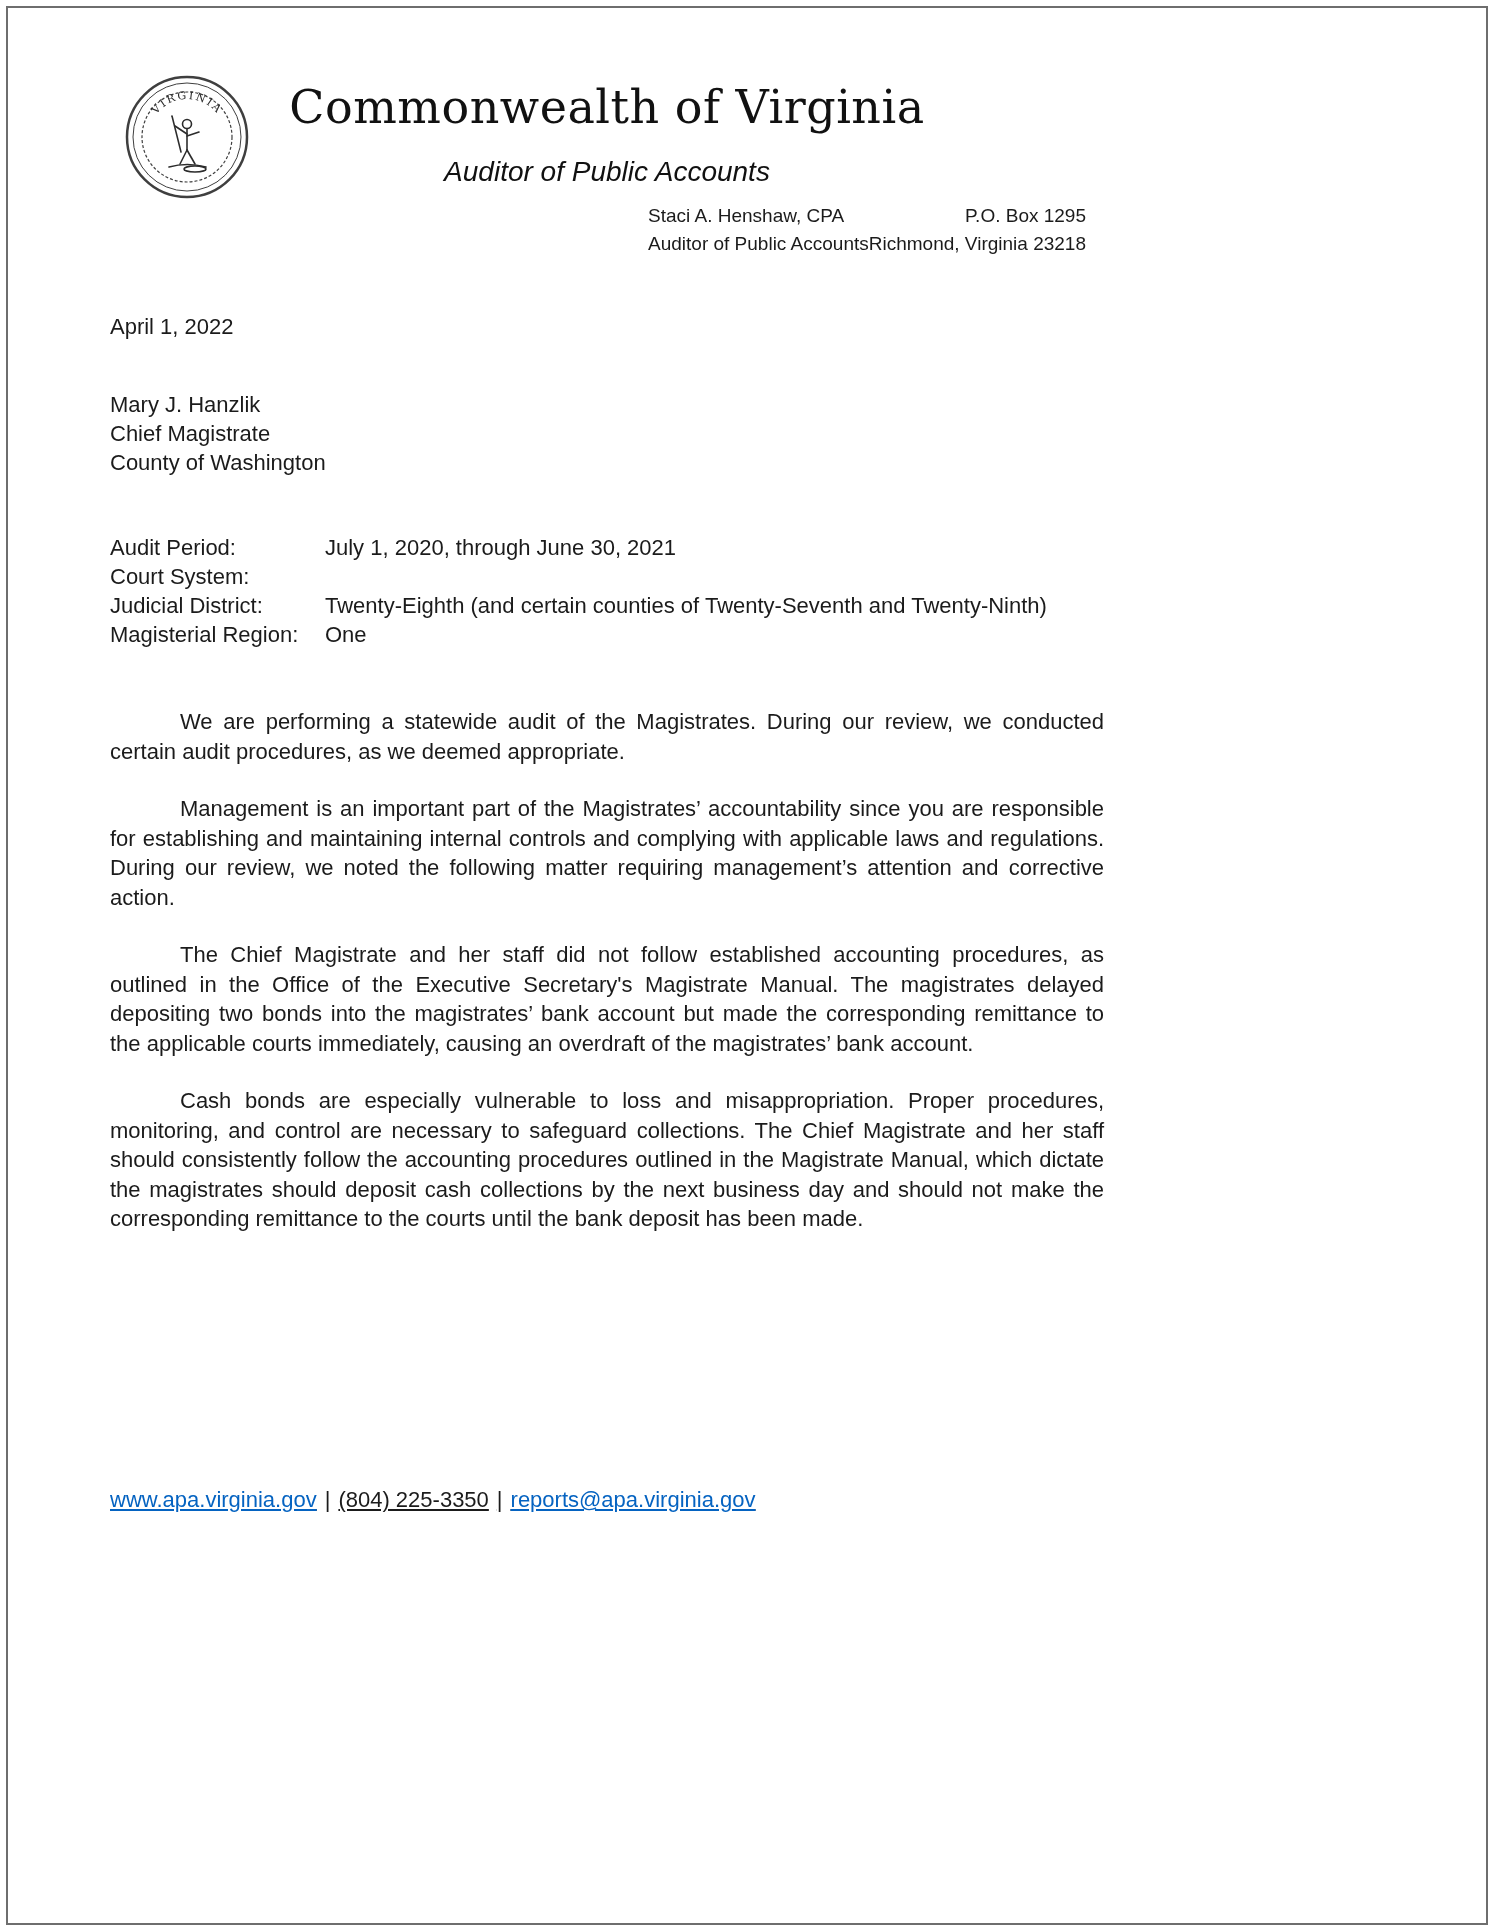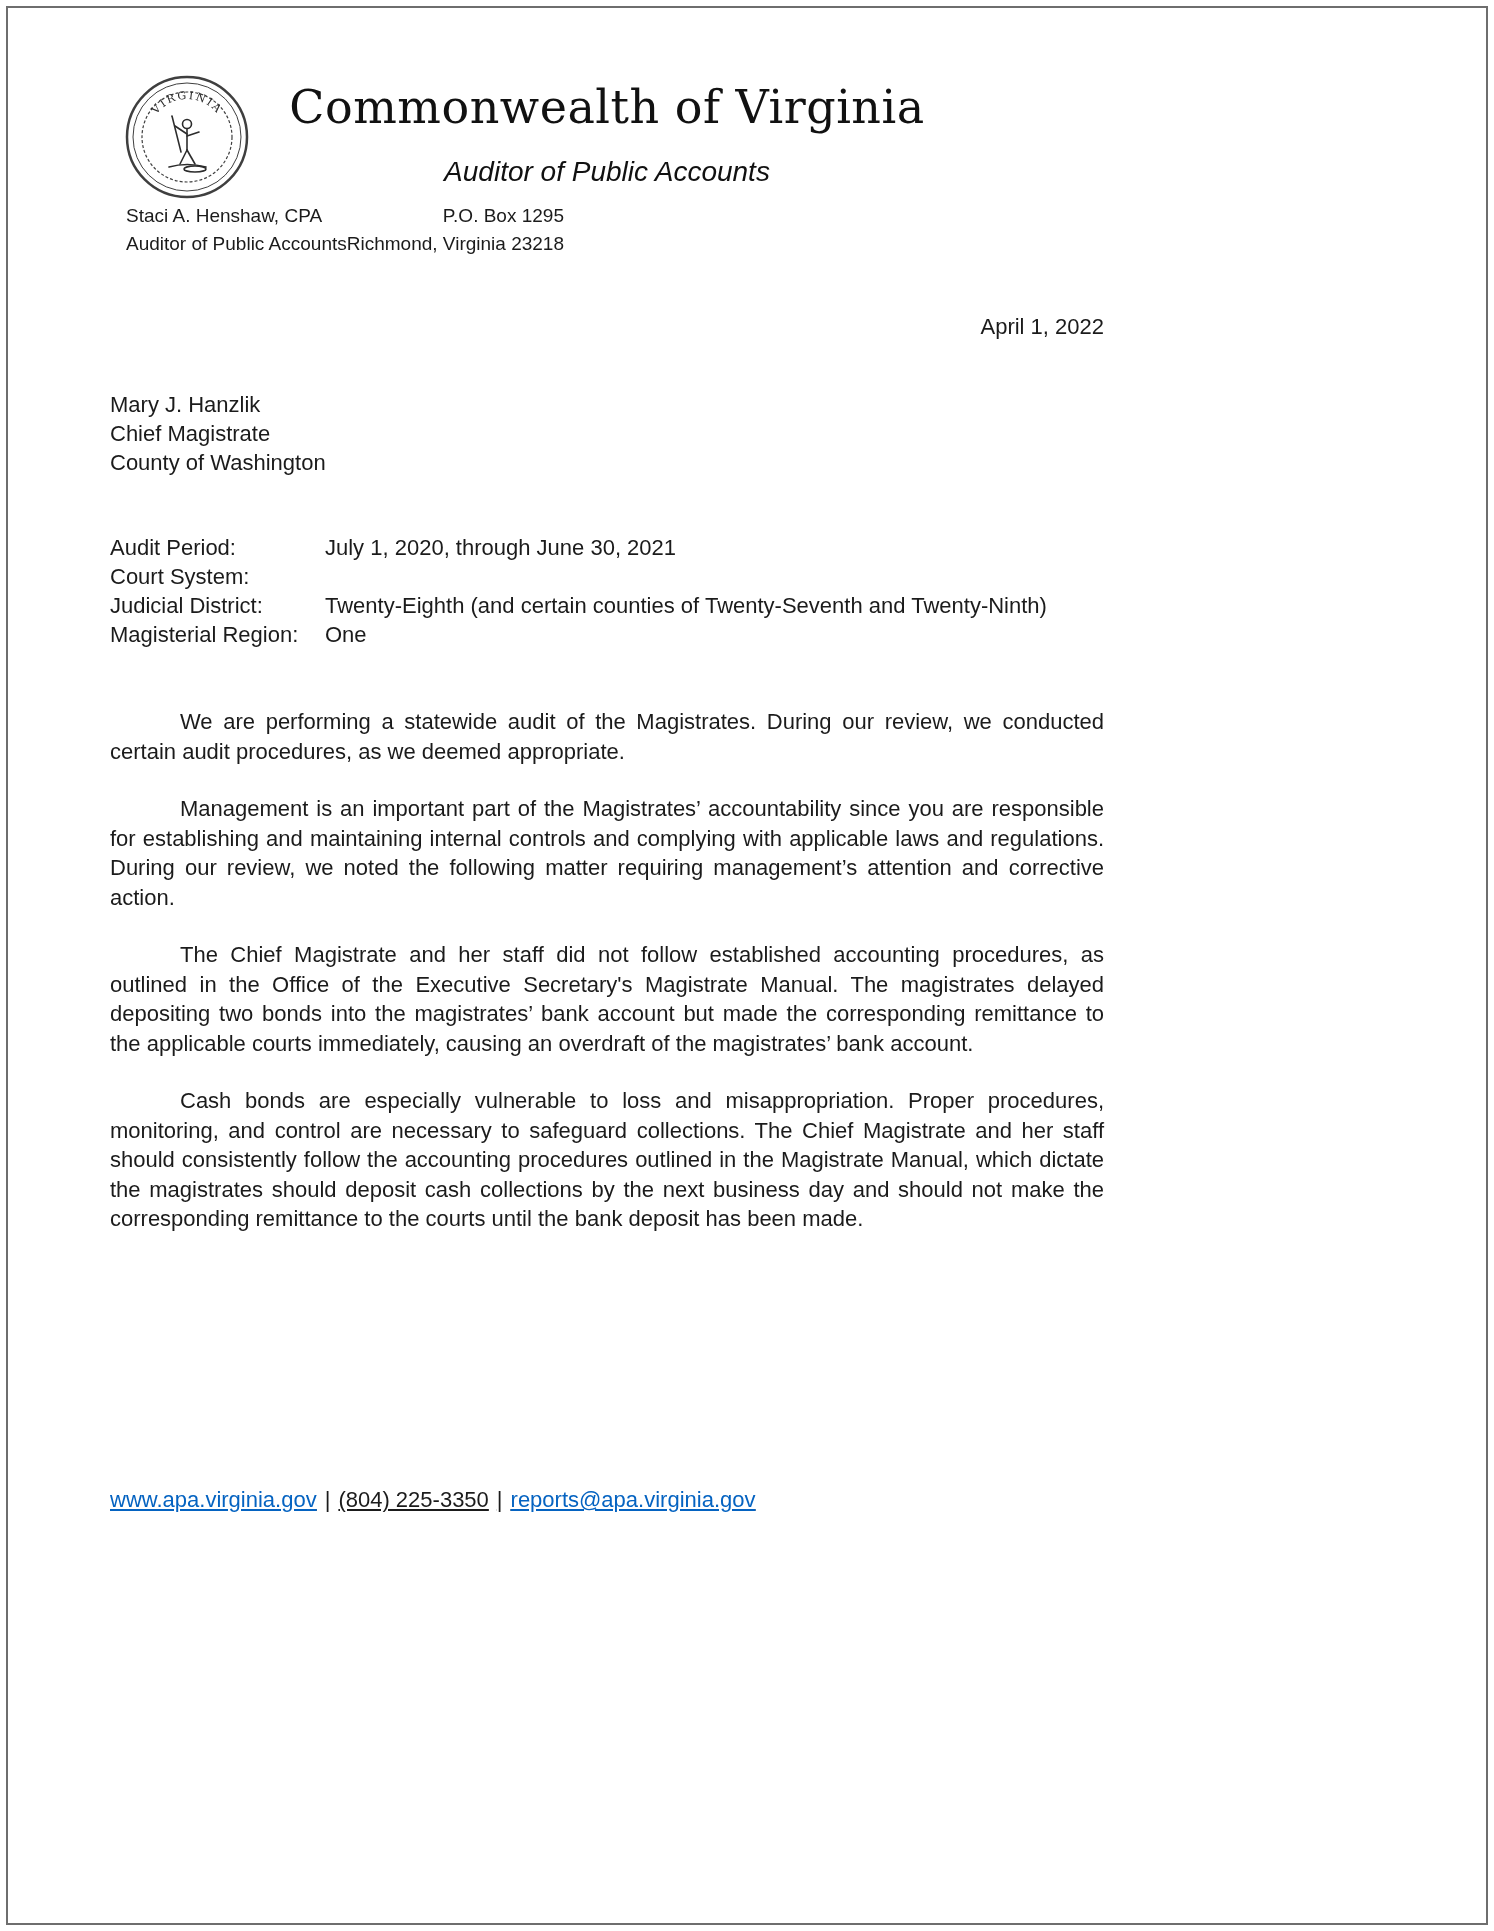--- a/index.html
+++ b/index.html
@@ -42,28 +42,28 @@
   }
   .subtitle {
     text-align:center;
     font-style:italic;
     font-size:28px;
     margin-top:22px;
     color:#111;
   }
   .header-info {
     display:flex;
-    justify-content:flex-start;
+    justify-content:flex-end;
     margin-top:14px;
     font-size:19px;
     line-height:28px;
   }
   .header-info .left-block { padding-left:16px; }
   .header-info .right-block { text-align:right; padding-right:18px; }
-  .date-line { text-align:right; font-size:22px; margin-top:56px; }
+  .date-line { text-align:left; font-size:22px; margin-top:56px; }
   .recipient { font-size:22px; line-height:29px; margin-top:50px; }
   .audit-info { margin-top:56px; font-size:22px; line-height:29px; }
   .audit-row { display:flex; }
   .audit-label { flex:0 0 215px; }
   .audit-value { flex:1 1 auto; }
   .body-text { font-size:22px; }
   .para {
     text-align:justify;
     text-indent:70px;
     line-height:29.5px;

